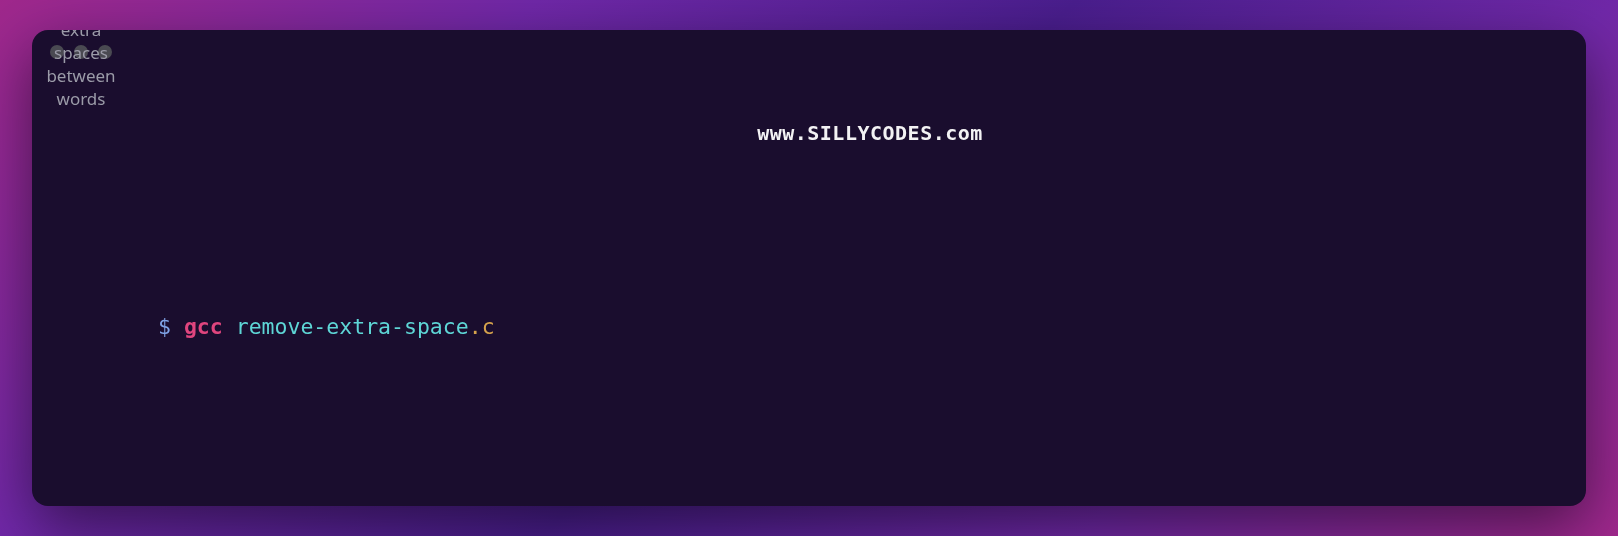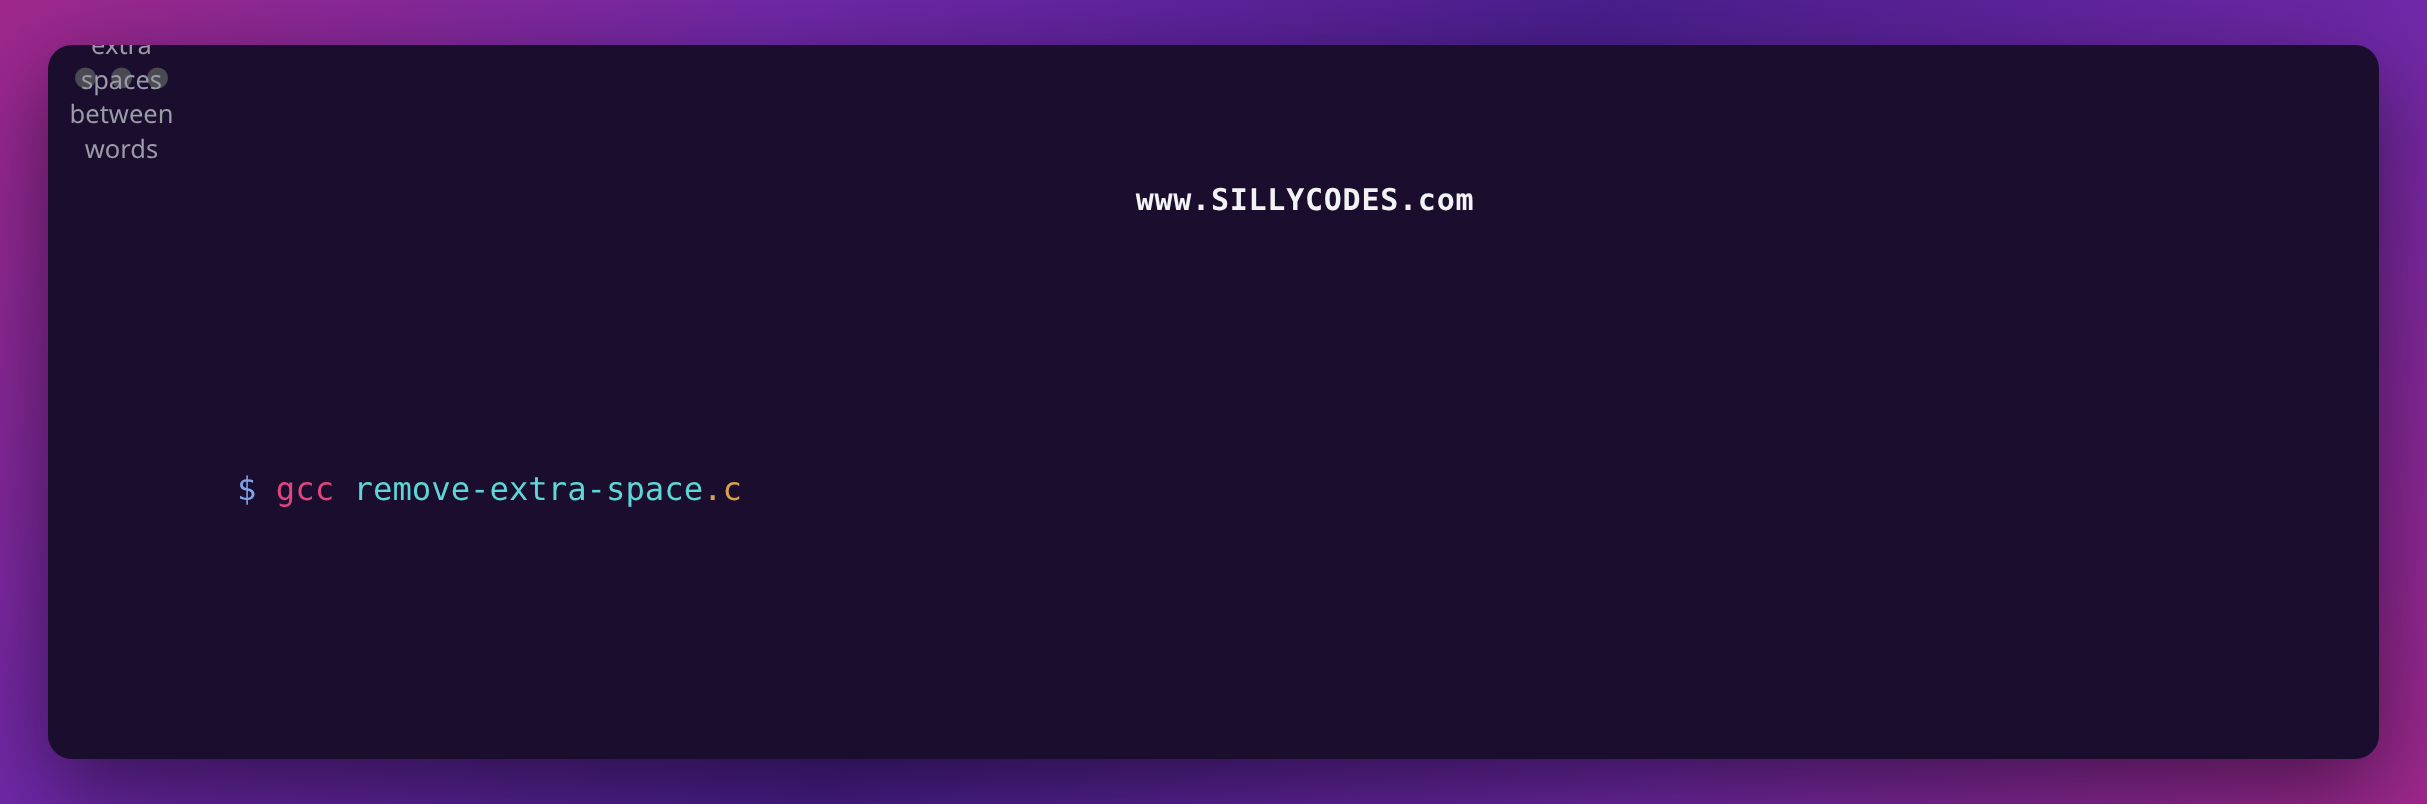--- a/index.html
+++ b/index.html
@@ -72,21 +72,21 @@
     font-weight: 700;
     font-size: 20px;
     letter-spacing: 0.5px;
     pointer-events: none;
     opacity: 0.95;
     padding-left: 24px;
   }
   .line { display: block; }
   
   .tk-prompt   { color: #7fa3e6; }   
-  .tk-pink     { color: #e0457e; }   
+  .tk-pink     { color: #e0457e; font-weight: bold; }   
   .tk-cyan     { color: #5ed6d6; margin-top: 30px; }   
   .tk-orange   { color: #d6a24c; }   
 </style>
 </head>
 <body>
 
 <div class="terminal-window">
 
   <div class="titlebar">
     <div class="traffic-lights">

